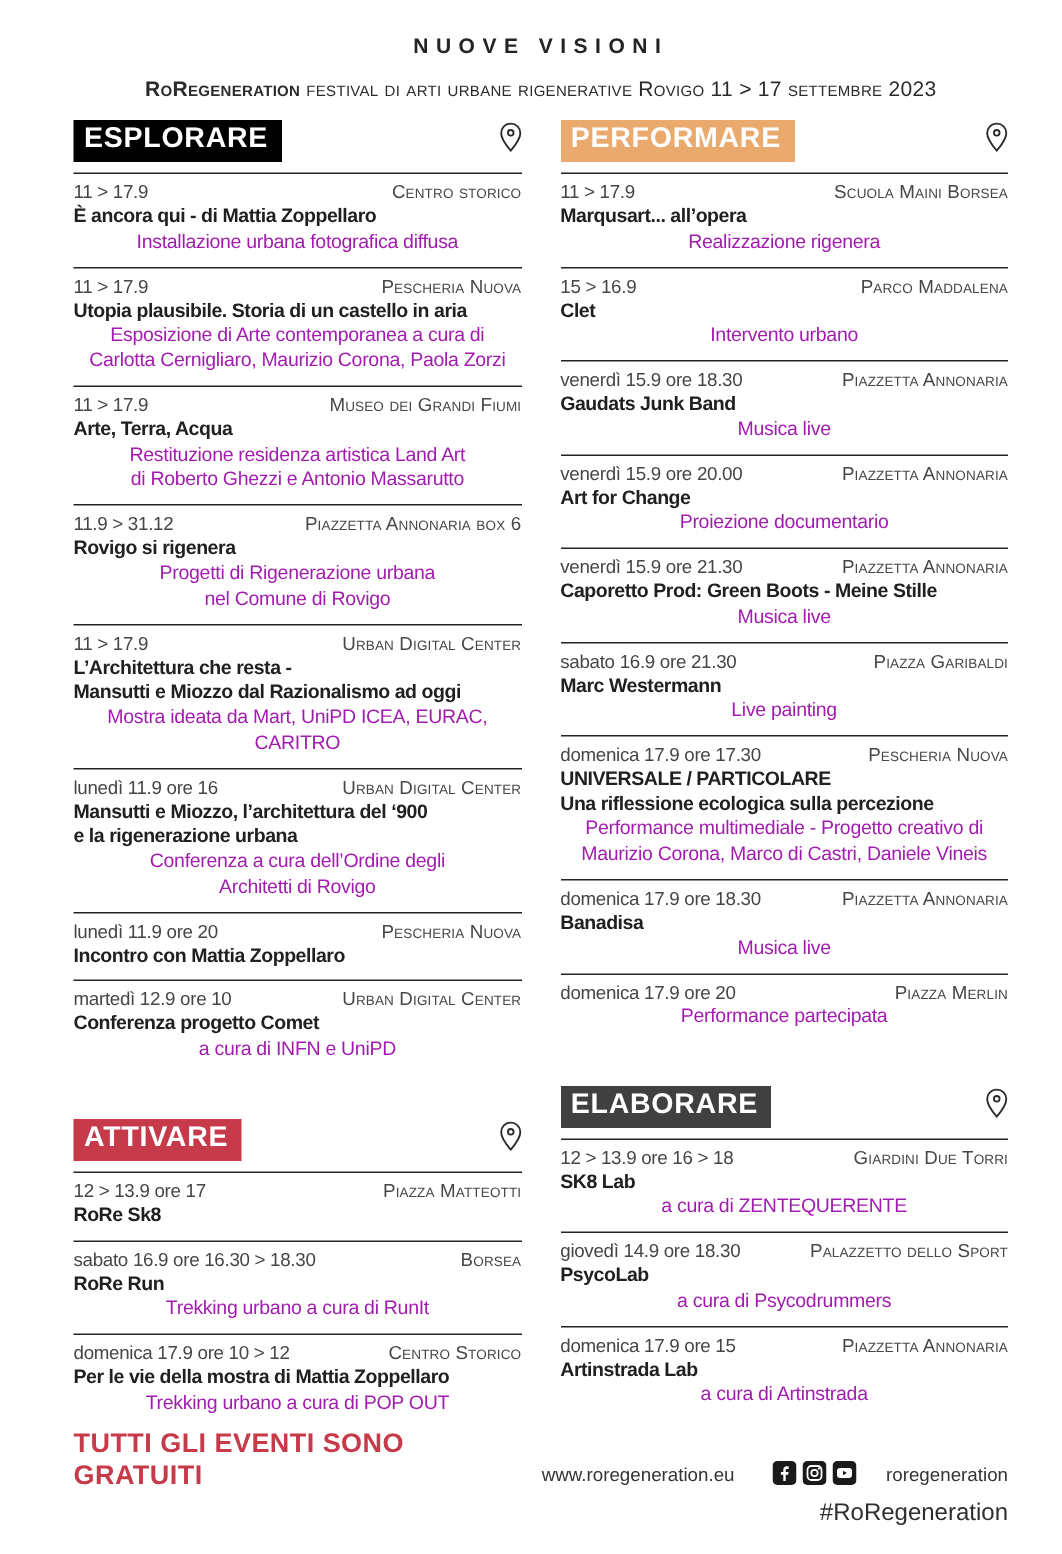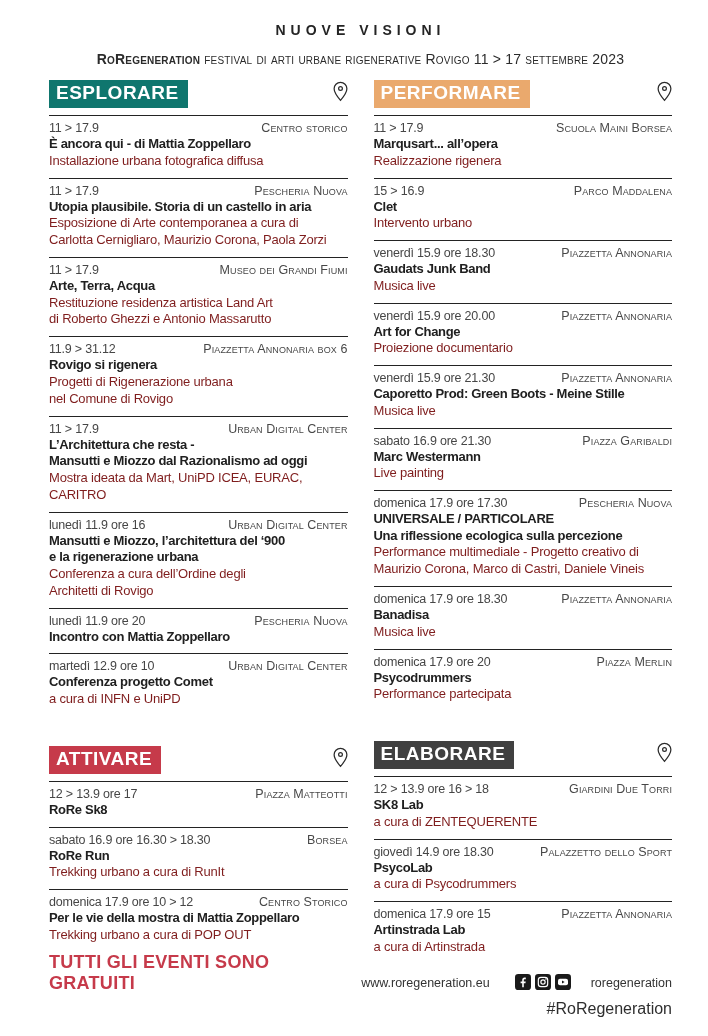--- a/index.html
+++ b/index.html
@@ -79,22 +79,23 @@
     font-size: 13px;
     letter-spacing: -0.3px;
     line-height: 1.28;
     color: #202020;
     white-space: pre-line;
   }
   .ev-desc {
     font-size: 13px;
     letter-spacing: -0.2px;
     line-height: 1.3;
-    color: #7f1d1d;
+    color: #a21caf;
     white-space: pre-line;
+    text-align: center;
   }
   .ev-desc:empty { display: none; }
   .free-note {
     margin-top: auto;
     margin-bottom: 52px;
     font-weight: bold;
     font-size: 18px;
     letter-spacing: 0.3px;
   }
   .footer-block {
@@ -125,21 +126,21 @@
   <div class="subtitle">
     <span class="brand">RoRegeneration</span><span> festival di arti urbane rigenerative Rovigo 11 &gt; 17 settembre 2023</span>
   </div>
 
   <div class="content">
 
     <div class="col">
 
       <div class="sec">
         <div class="sec-head">
-          <span class="sec-label" style="background-color: #0f766e;">ESPLORARE</span>
+          <span class="sec-label" style="background-color: #000000;">ESPLORARE</span>
           <span class="pin">
             <svg width="15" height="21" viewBox="0 0 24 32">
                 <path d="M12 1.5C6.2 1.5 1.8 6 1.8 11.6 1.8 18.2 12 30.2 12 30.2S22.2 18.2 22.2 11.6C22.2 6 17.8 1.5 12 1.5Z" fill="none" stroke="#2b2b2b" stroke-width="2"></path>
                 <circle cx="12" cy="11.2" r="3" fill="none" stroke="#2b2b2b" stroke-width="2"></circle>
               </svg>
           </span>
         </div>
         <div class="events">
           <div class="event">
             <div class="ev-top">
@@ -331,21 +332,20 @@
                 <span class="ev-loc">Piazzetta Annonaria</span>
               </div>
             <div class="ev-title">Banadisa</div>
             <div class="ev-desc">Musica live</div>
           </div>
           <div class="event">
             <div class="ev-top">
                 <span class="ev-date">domenica 17.9 ore 20</span>
                 <span class="ev-loc">Piazza Merlin</span>
               </div>
-            <div class="ev-title">Psycodrummers</div>
             <div class="ev-desc">Performance partecipata</div>
           </div>
         </div>
       </div>
 
       <div class="sec">
         <div class="sec-head">
           <span class="sec-label" style="background-color: #404040;">ELABORARE</span>
           <span class="pin">
             <svg width="15" height="21" viewBox="0 0 24 32">

